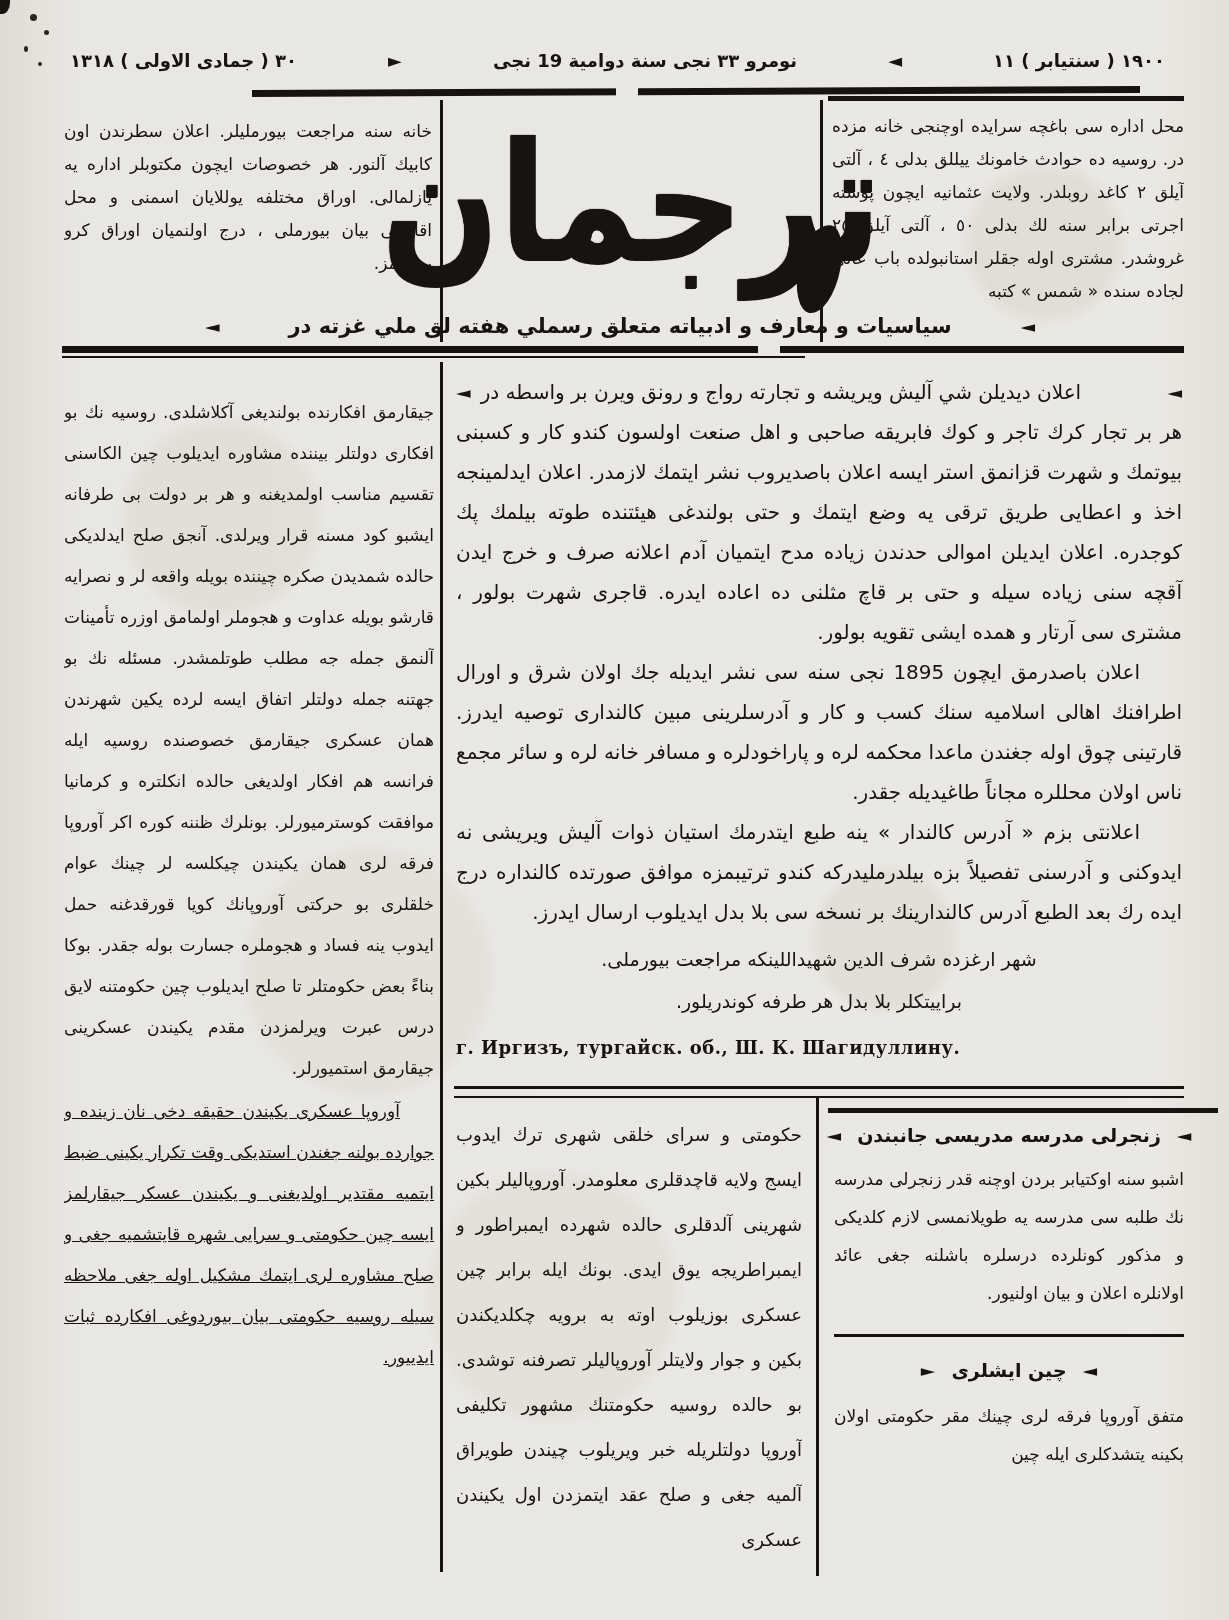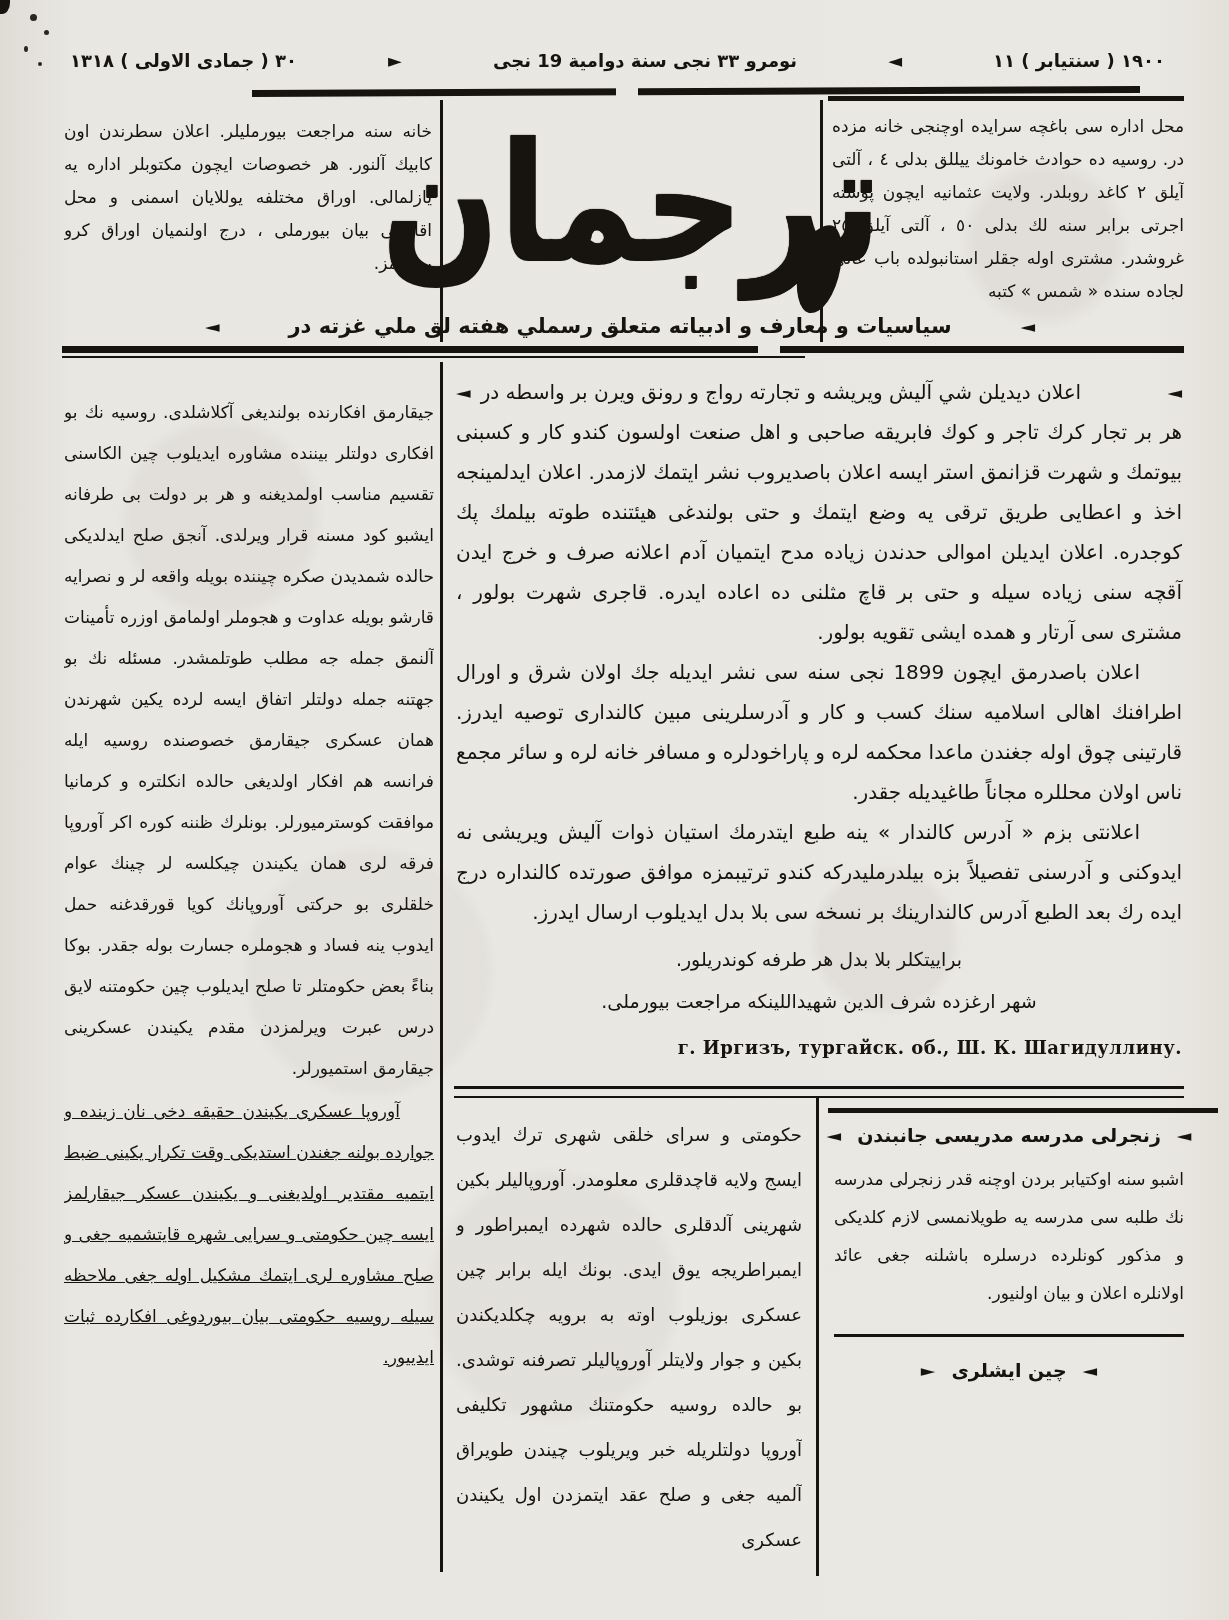--- a/index.html
+++ b/index.html
@@ -44,21 +44,21 @@
   .bodycol-left{font-size:17px;line-height:41px;}
   .bodycol-left p{margin:0 0 0 0;}
   .bodycol-left p + p{margin-top:2px;text-indent:34px;text-decoration:underline;}
   .announce{font-size:20px;line-height:40px;}
   .announce p{margin:0;}
   .announce p.ind{text-indent:42px;}
   .announce .intro{display:flex;justify-content:space-between;align-items:center;gap:10px;}
   .announce .intro .txt{flex:1;text-align:left;white-space:nowrap;font-size:20px;}
   .centerlines{text-align:center;font-size:19px;line-height:42px;}
   .cyr{
-    direction:ltr;text-align:right;
+    direction:ltr;text-align:left;
     font-family:"DejaVu Serif", serif;
     font-size:18px;font-weight:bold;letter-spacing:.5px;
     margin-top:6px;
   }
   .botcol{font-size:18px;line-height:45px;}
   .botcol-r{font-size:17px;line-height:38px;}
   .headrow{
     display:flex;justify-content:center;align-items:center;gap:16px;
     font-weight:bold;font-size:19px;white-space:nowrap;
   }
@@ -107,25 +107,25 @@
     <p>آوروپا عسكرى يكيندن حقيقه دخى نان زينده و جوارده بولنه جغندن استديكى وقت تكرار يكينى ضبط ايتميه مقتدير اولديغنى و يكيندن عسكر جيقارلمز ايسه چين حكومتى و سرايى شهره قايتشميه جغى و صلح مشاوره لرى ايتمك مشكيل اوله جغى ملاحظه سيله روسيه حكومتى بيان بيوردوغى افكارده ثبات ايدييور.</p>
   </div>
 
   <div class="abs rtl announce" style="top:372px;left:456px;width:726px;">
     <div class="intro">
       <span class="orn">◄</span>
       <span class="txt">اعلان ديديلن شي آليش ويريشه و تجارته رواج و رونق ويرن بر واسطه در</span>
       <span class="orn">◄</span>
     </div>
     <p class="jz">هر بر تجار كرك تاجر و كوك فابريقه صاحبى و اهل صنعت اولسون كندو كار و كسبنى بيوتمك و شهرت قزانمق استر ايسه اعلان باصديروب نشر ايتمك لازمدر. اعلان ايدلمينجه اخذ و اعطايى طريق ترقى يه وضع ايتمك و حتى بولندغى هيئتنده طوته بيلمك پك كوجدره. اعلان ايديلن اموالى حدندن زياده مدح ايتميان آدم اعلانه صرف و خرج ايدن آقچه سنى زياده سيله و حتى بر قاچ مثلنى ده اعاده ايدره. قاجرى شهرت بولور ، مشترى سى آرتار و همده ايشى تقويه بولور.</p>
-    <p class="jz ind">اعلان باصدرمق ايچون 1899 نجى سنه سى نشر ايديله جك اولان شرق و اورال اطرافنك اهالى اسلاميه سنك كسب و كار و آدرسلرينى مبين كالندارى توصيه ايدرز. قارتينى چوق اوله جغندن ماعدا محكمه لره و پاراخودلره و مسافر خانه لره و سائر مجمع ناس اولان محللره مجاناً طاغيديله جقدر.</p>
+    <p class="jz ind">اعلان باصدرمق ايچون 1895 نجى سنه سى نشر ايديله جك اولان شرق و اورال اطرافنك اهالى اسلاميه سنك كسب و كار و آدرسلرينى مبين كالندارى توصيه ايدرز. قارتينى چوق اوله جغندن ماعدا محكمه لره و پاراخودلره و مسافر خانه لره و سائر مجمع ناس اولان محللره مجاناً طاغيديله جقدر.</p>
     <p class="jz ind">اعلانتى بزم « آدرس كالندار » ينه طبع ايتدرمك استيان ذوات آليش ويريشى نه ايدوكنى و آدرسنى تفصيلاً بزه بيلدرمليدركه كندو ترتيبمزه موافق صورتده كالنداره درج ايده رك بعد الطبع آدرس كالندارينك بر نسخه سى بلا بدل ايديلوب ارسال ايدرز.</p>
     <div class="centerlines" style="margin-top:6px;">
+      <div>شهر ارغزده شرف الدين شهيداللينكه مراجعت بيورملى.</div>
       <div>براييتكلر بلا بدل هر طرفه كوندريلور.</div>
-      <div>شهر ارغزده شرف الدين شهيداللينكه مراجعت بيورملى.</div>
     </div>
     <div class="cyr">г. Иргизъ, тургайск. об., Ш. К. Шагидуллину.</div>
   </div>
 
   <div class="abs" style="top:1086px;left:454px;width:730px;height:7px;border-top:3px solid #17130f;border-bottom:2px solid #17130f;"></div>
 
   <div class="abs rule" style="top:1108px;left:828px;width:390px;height:5px;"></div>
   <div class="abs rule" style="top:1098px;left:816px;width:3px;height:478px;"></div>
 
   <div class="abs rtl botcol jz" style="top:1112px;left:456px;width:346px;height:460px;overflow:hidden;">حكومتى و سراى خلقى شهرى ترك ايدوب ايسج ولايه قاچدقلرى معلومدر. آوروپاليلر بكين شهرينى آلدقلرى حالده شهرده ايمبراطور و ايمبراطريجه يوق ايدى. بونك ايله برابر چين عسكرى بوزيلوب اوته به برويه چكلديكندن بكين و جوار ولايتلر آوروپاليلر تصرفنه توشدى. بو حالده روسيه حكومتنك مشهور تكليفى آوروپا دولتلريله خبر ويريلوب چيندن طويراق آلميه جغى و صلح عقد ايتمزدن اول يكيندن عسكرى</div>
@@ -136,20 +136,21 @@
       <span>زنجرلى مدرسه مدريسى جانبندن</span>
       <span class="orn">◄</span>
     </div>
     <div class="botcol-r jz" style="margin-top:14px;">اشبو سنه اوكتيابر بردن اوچنه قدر زنجرلى مدرسه نك طلبه سى مدرسه يه طويلانمسى لازم كلديكى و مذكور كونلرده درسلره باشلنه جغى عائد اولانلره اعلان و بيان اولنيور.</div>
     <div class="rule" style="margin-top:22px;width:100%;height:3px;"></div>
     <div class="headrow" style="margin-top:22px;">
       <span class="orn">◄</span>
       <span>چين ايشلرى</span>
       <span class="orn">►</span>
     </div>
+    <div class="botcol-r jz" style="margin-top:16px;">متفق آوروپا فرقه لرى چينك مقر حكومتى اولان بكينه يتشدكلرى ايله چين</div>
   </div>
 
   <div class="blot" style="left:798px;top:224px;width:42px;height:90px;border-radius:62% 38% 55% 45%/50% 45% 55% 50%;transform:rotate(10deg);"></div>
   <div class="speck" style="left:30px;top:14px;width:7px;height:7px;"></div>
   <div class="speck" style="left:44px;top:30px;width:5px;height:5px;"></div>
   <div class="speck" style="left:24px;top:46px;width:4px;height:6px;"></div>
   <div class="speck" style="left:38px;top:62px;width:4px;height:4px;"></div>
   <div class="blot" style="left:0;top:0;width:10px;height:14px;border-radius:0 0 80% 0;"></div>
 
 </div>

